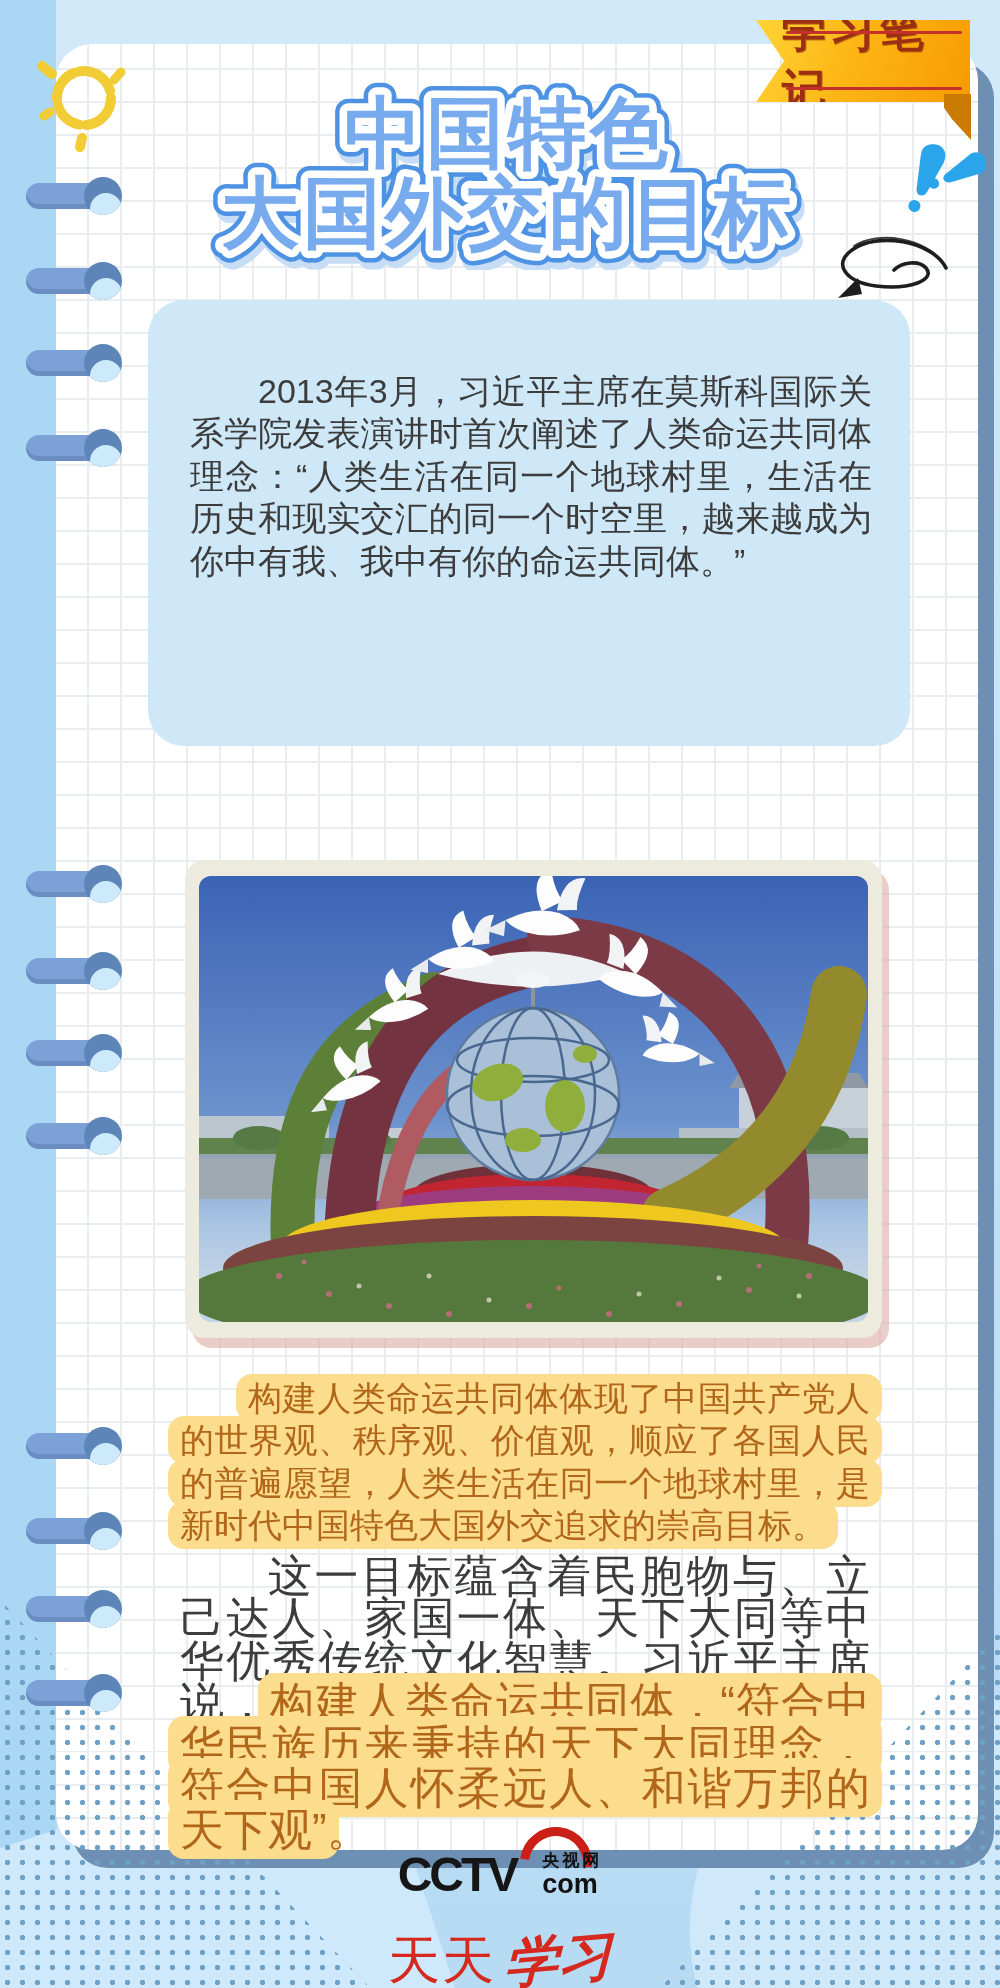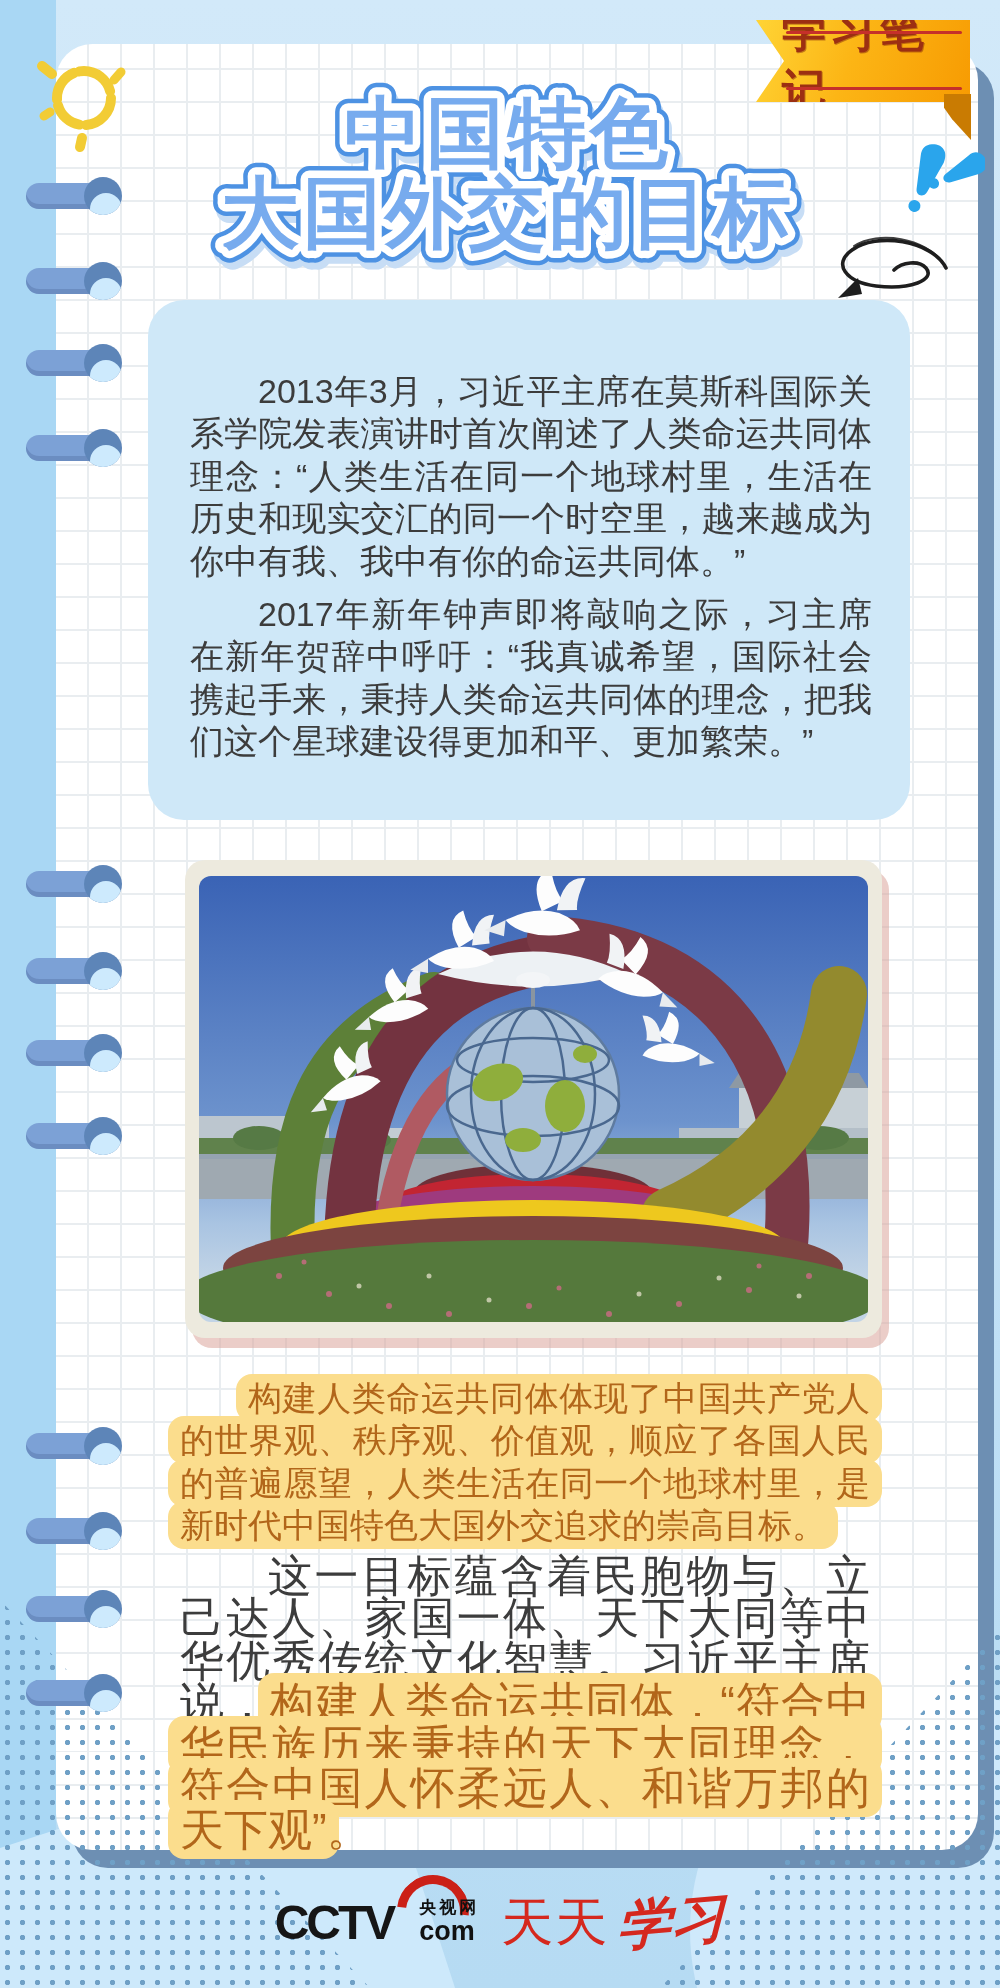--- a/index.html
+++ b/index.html
@@ -44,21 +44,21 @@
   
   .title-svg{position:absolute;left:0;top:80px;width:1000px;height:190px;}
   .title-svg text{font-family:"Liberation Sans",sans-serif;font-weight:900;font-size:78px;
                   paint-order:stroke;stroke-linejoin:round;text-anchor:middle;letter-spacing:4px;}
   .t-shadow{stroke:#c7ddf5;stroke-width:24px;fill:#c7ddf5;}
   .t-outer{stroke:#4d92e3;stroke-width:24px;fill:#4d92e3;}
   .t-white{stroke:#ffffff;stroke-width:15px;fill:#ffffff;}
   .t-fill{stroke:none;fill:#77abee;}
 
   
-  .card{position:absolute;left:148px;top:300px;width:762px;height:520px;background:#cfe8f8;border-radius:36px;}
+  .card{position:absolute;left:148px;top:300px;width:762px;height:446px;background:#cfe8f8;border-radius:36px;}
   .card-text{position:absolute;left:42px;right:38px;top:70px;font-size:34px;line-height:42.4px;color:#3c3c3c;
              text-align:justify;letter-spacing:0;}
   .card-text p{margin:0;text-indent:2em;}
   .card-text p + p{margin-top:11px;}
 
   
   .sun-svg{position:absolute;left:28px;top:50px;width:104px;height:104px;}
   .excl-svg{position:absolute;left:893px;top:138px;width:92px;height:96px;}
   .arrow-svg{position:absolute;left:822px;top:228px;width:134px;height:92px;}
 
@@ -69,21 +69,21 @@
 
   
   .hl-para{position:absolute;left:180px;top:1377px;width:690px;font-size:34px;line-height:42.4px;
            text-indent:2em;text-align:justify;color:#b2661a;margin:0;}
   .mix-para{position:absolute;left:180px;top:1555px;width:690px;font-size:44px;line-height:42.4px;
             text-indent:2em;text-align:justify;color:#3c3c3c;margin:0;}
   .hl{background:#fbdd8d;color:#b2661a;padding:5px 12px;margin:0 -12px;border-radius:16px;
       -webkit-box-decoration-break:clone;box-decoration-break:clone;}
 
   
-  .footer{position:absolute;left:0;right:0;top:1888px;height:68px;display:flex;align-items:center;justify-content:center;gap:22px;}
+  .footer{position:absolute;left:0;right:0;top:1888px;height:68px;display:flex;align-items:center;justify-content:center;gap:22px;flex-direction:column;}
   .cctv-group{position:relative;display:flex;align-items:center;}
   .cctv-word{font-size:48px;font-weight:900;letter-spacing:-3px;color:#161616;z-index:1;}
   .cctv-arc{position:absolute;left:122px;top:-20px;width:54px;height:54px;border-radius:50%;
             border:9px solid #cb2017;border-bottom-color:transparent;border-left-color:transparent;
             transform:rotate(-38deg);}
   .cn-stack{display:flex;flex-direction:column;align-items:flex-start;margin-left:26px;line-height:1;z-index:1;}
   .cn-site{font-size:17px;font-weight:700;letter-spacing:3px;color:#111;}
   .cn-com{font-size:27px;font-weight:800;color:#111;margin-top:2px;text-align:center;}
   .ttxx{display:flex;align-items:baseline;}
   .tt{font-family:"Liberation Serif",serif;font-weight:400;font-size:52px;color:#d5281e;letter-spacing:2px;}
@@ -184,21 +184,20 @@
     </g>
     <g transform="translate(44,6) rotate(58 24 30) scale(0.88)" fill="#2aa5ec">
       <path d="M22 2 C32 -1 40 5 38 17 L29 49 C27 56 19 56 18 49 L14 16 C13 8 16 4 22 2 Z"></path>
       <circle cx="20" cy="66" r="6"></circle>
     </g>
   </svg>
 
   <div class="card">
     <div class="card-text">
       <p>2013年3月，习近平主席在莫斯科国际关系学院发表演讲时首次阐述了人类命运共同体理念：“人类生活在同一个地球村里，生活在历史和现实交汇的同一个时空里，越来越成为你中有我、我中有你的命运共同体。”</p>
-      <p>2017年新年钟声即将敲响之际，习主席在新年贺辞中呼吁：“我真诚希望，国际社会携起手来，秉持人类命运共同体的理念，把我们这个星球建设得更加和平、更加繁荣。”</p>
     </div>
   </div>
 
   <svg class="arrow-svg" viewBox="0 0 134 92">
     <path d="M124 40 C110 12 54 4 30 22 C10 36 24 54 54 58 C88 62 114 52 104 40 C97 32 80 34 72 42" fill="none" stroke="#1e1e1e" stroke-width="3.6" stroke-linecap="round"></path>
     <path d="M121 35 C104 10 56 2 32 18" fill="none" stroke="#1e1e1e" stroke-width="2" stroke-linecap="round" opacity="0.85"></path>
     <path d="M36 50 L16 70 L40 66 Z" fill="#1e1e1e"></path>
   </svg>
 
   <div class="frame">

